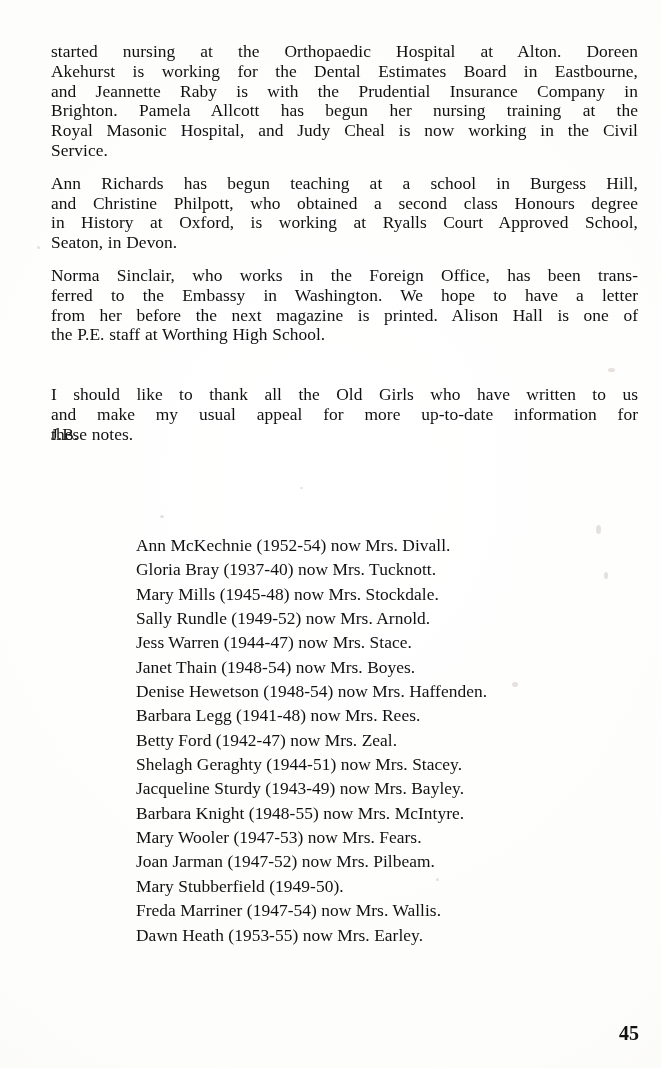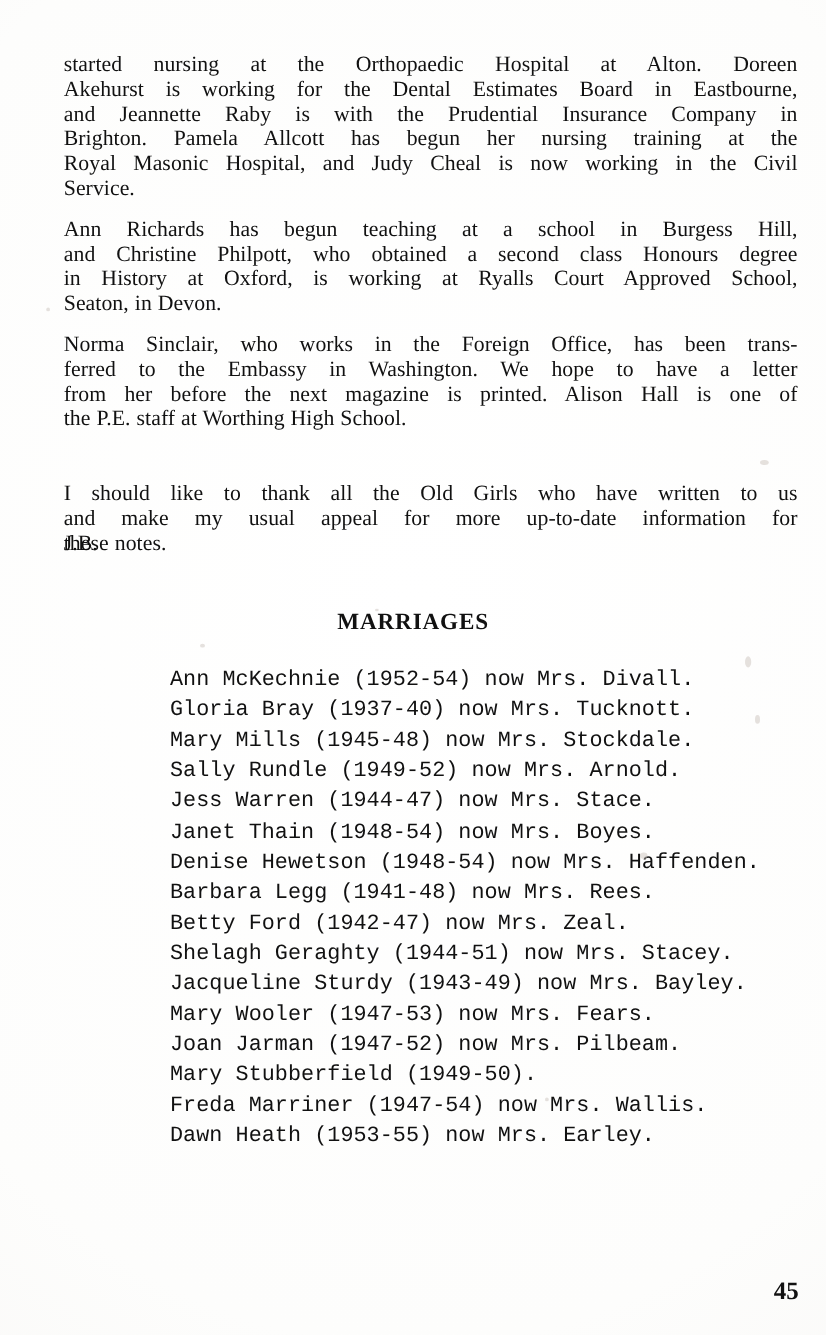--- a/index.html
+++ b/index.html
@@ -100,21 +100,20 @@
     width: 470px;
     list-style: none;
     margin: 0;
     padding: 0;
   }
   .marriage-list li {
     font-size: 17.4px;
     line-height: 24.35px;
     white-space: nowrap;
     letter-spacing: 0.05px;
-    font-family: Liberation Mono, monospace;
   }
 
   .page-number {
     position: absolute;
     right: 22px;
     bottom: 23px;
     font-size: 20px;
     font-weight: bold;
   }
 </style>
@@ -152,34 +151,34 @@
 
     <p class="para">
       <span class="ln first">I should like to thank all the Old Girls who have written to us</span>
       <span class="ln">and make my usual appeal for more up-to-date information for</span>
       <span class="ln last">these notes.</span>
       <span class="signature">J.B.</span>
     </p>
 
   </div>
 
-  <div class="section-heading">MARRIAGES</div>
 
   <ul class="marriage-list">
     <li>Ann McKechnie (1952-54) now Mrs. Divall.</li>
     <li>Gloria Bray (1937-40) now Mrs. Tucknott.</li>
     <li>Mary Mills (1945-48) now Mrs. Stockdale.</li>
     <li>Sally Rundle (1949-52) now Mrs. Arnold.</li>
     <li>Jess Warren (1944-47) now Mrs. Stace.</li>
     <li>Janet Thain (1948-54) now Mrs. Boyes.</li>
     <li>Denise Hewetson (1948-54) now Mrs. Haffenden.</li>
     <li>Barbara Legg (1941-48) now Mrs. Rees.</li>
     <li>Betty Ford (1942-47) now Mrs. Zeal.</li>
     <li>Shelagh Geraghty (1944-51) now Mrs. Stacey.</li>
     <li>Jacqueline Sturdy (1943-49) now Mrs. Bayley.</li>
+    <li>Barbara Knight (1948-55) now Mrs. McIntyre.</li>
     <li>Mary Wooler (1947-53) now Mrs. Fears.</li>
     <li>Joan Jarman (1947-52) now Mrs. Pilbeam.</li>
     <li>Mary Stubberfield (1949-50).</li>
     <li>Freda Marriner (1947-54) now Mrs. Wallis.</li>
     <li>Dawn Heath (1953-55) now Mrs. Earley.</li>
   </ul>
 
   <div class="page-number">45</div>
 
 <div class="speck" style="left: 596px; top: 525px; width: 5px; height: 9px;"></div>

